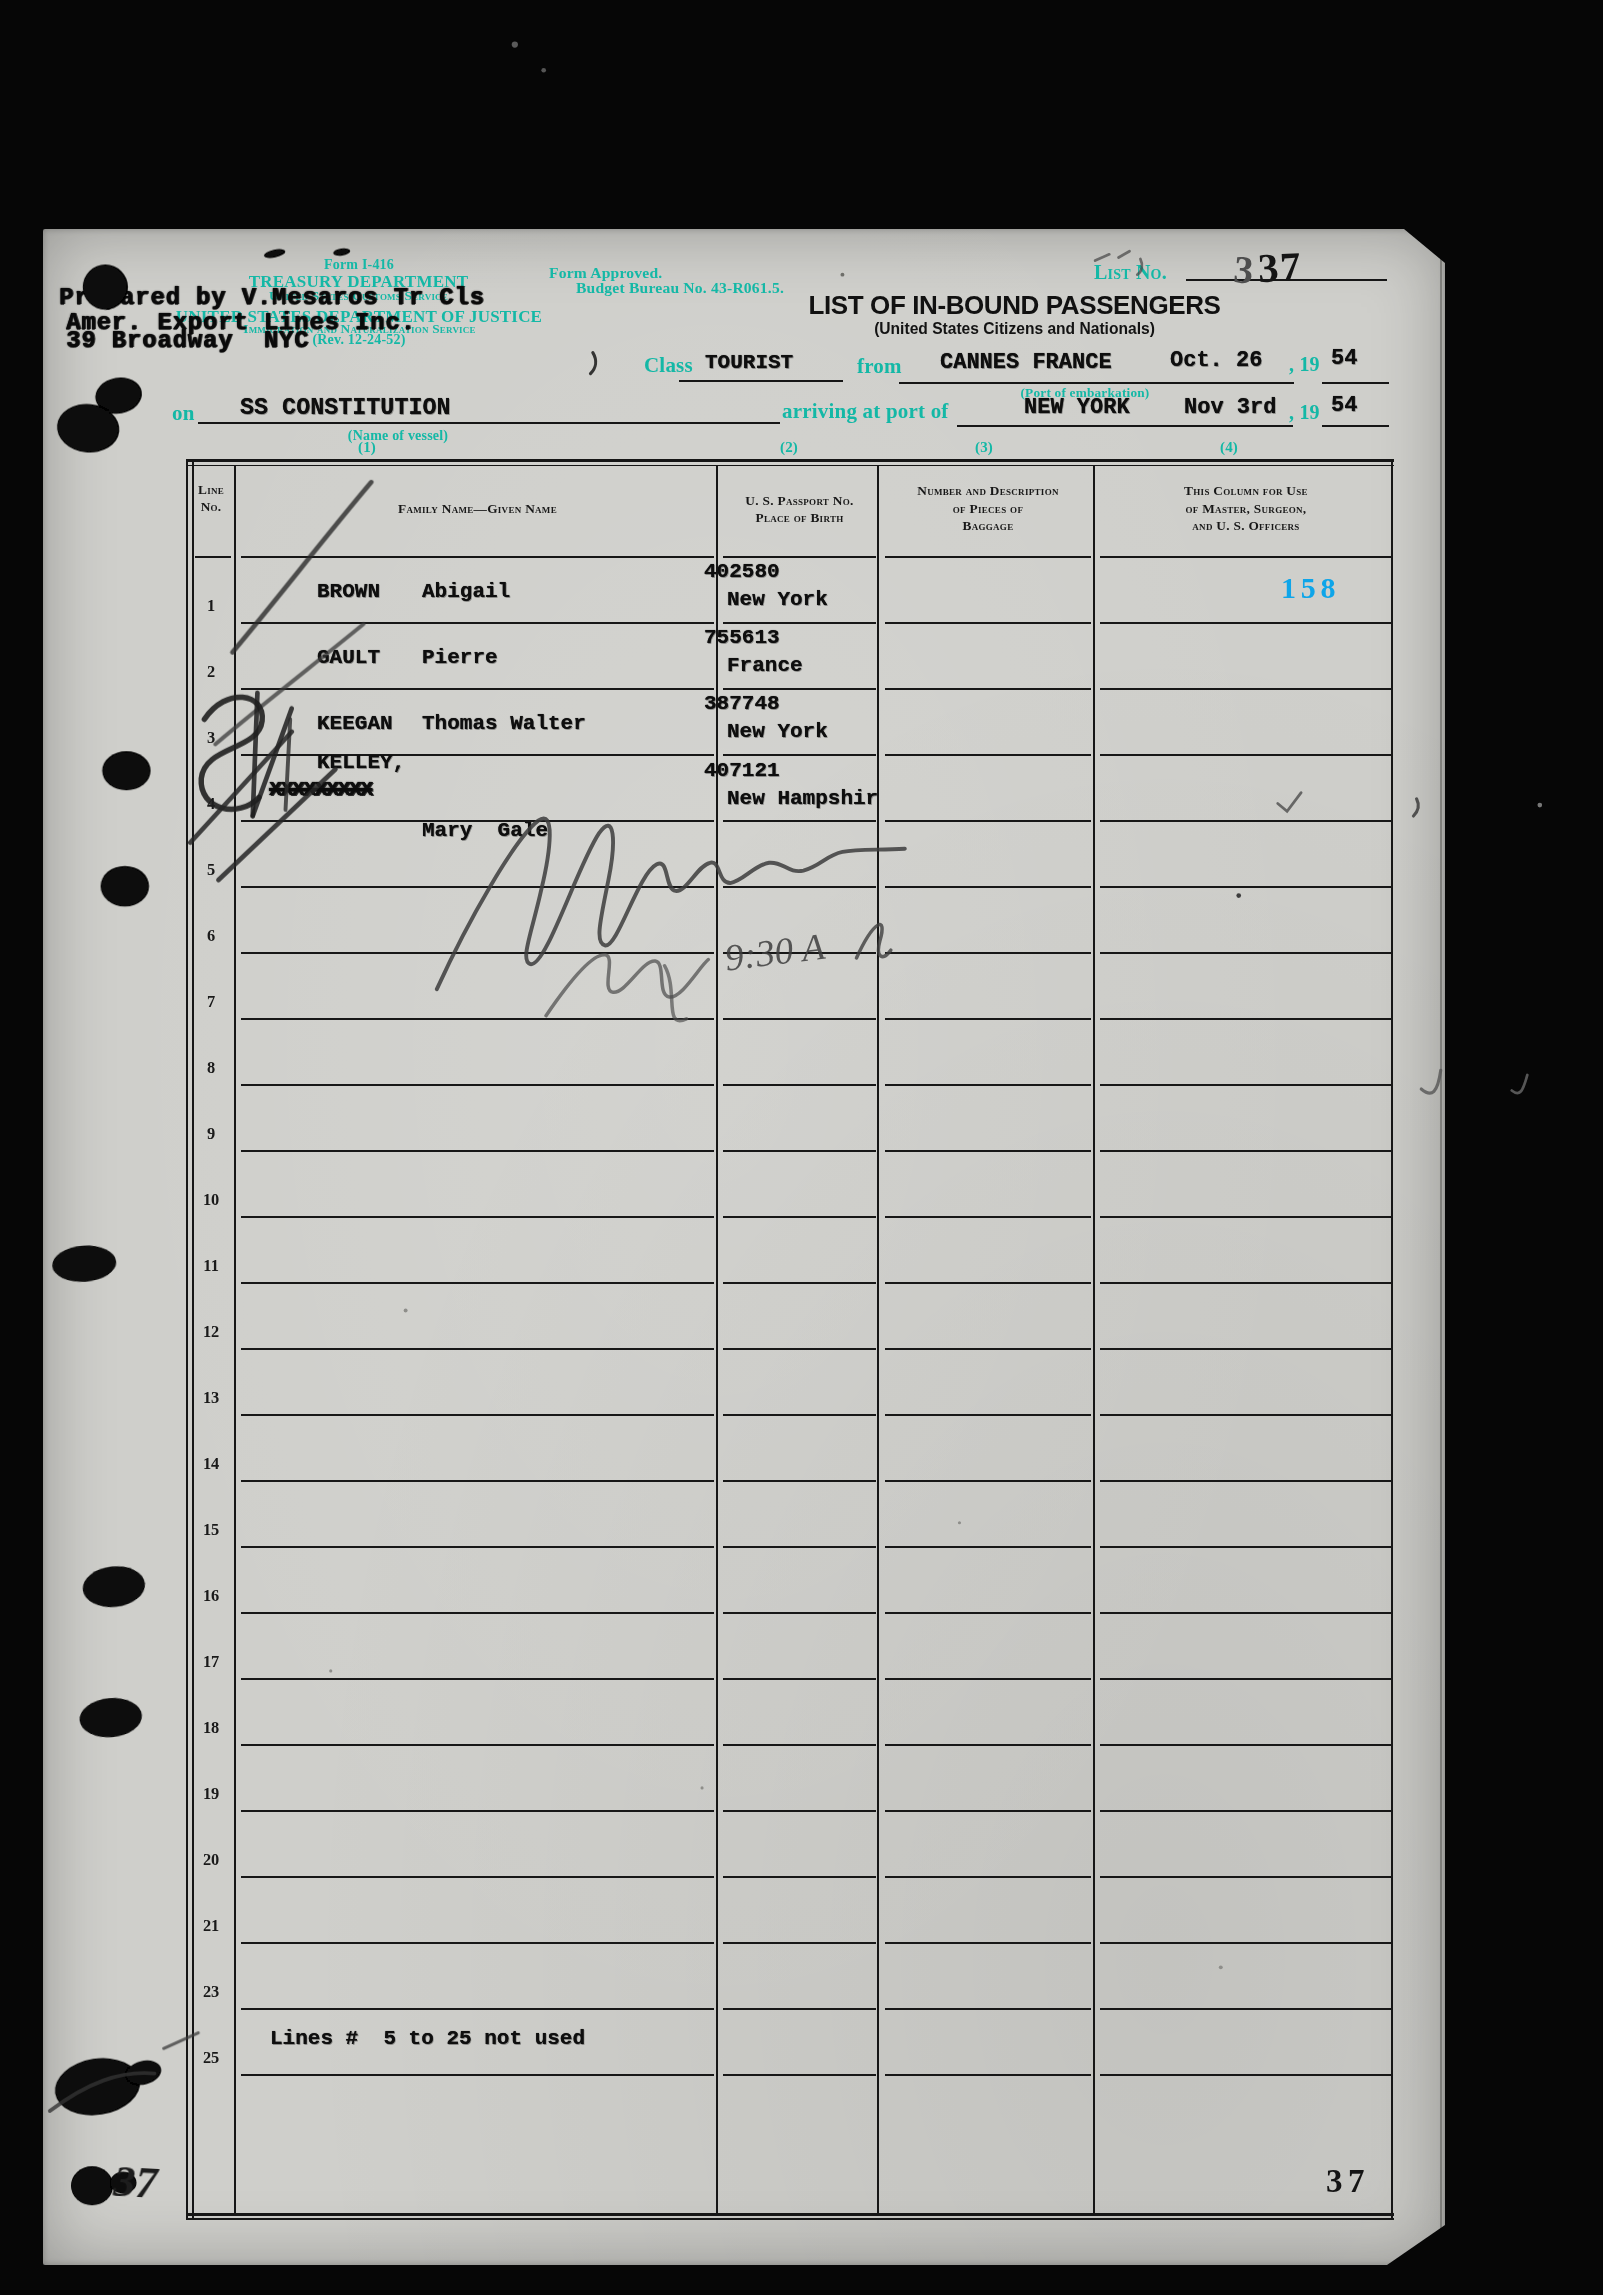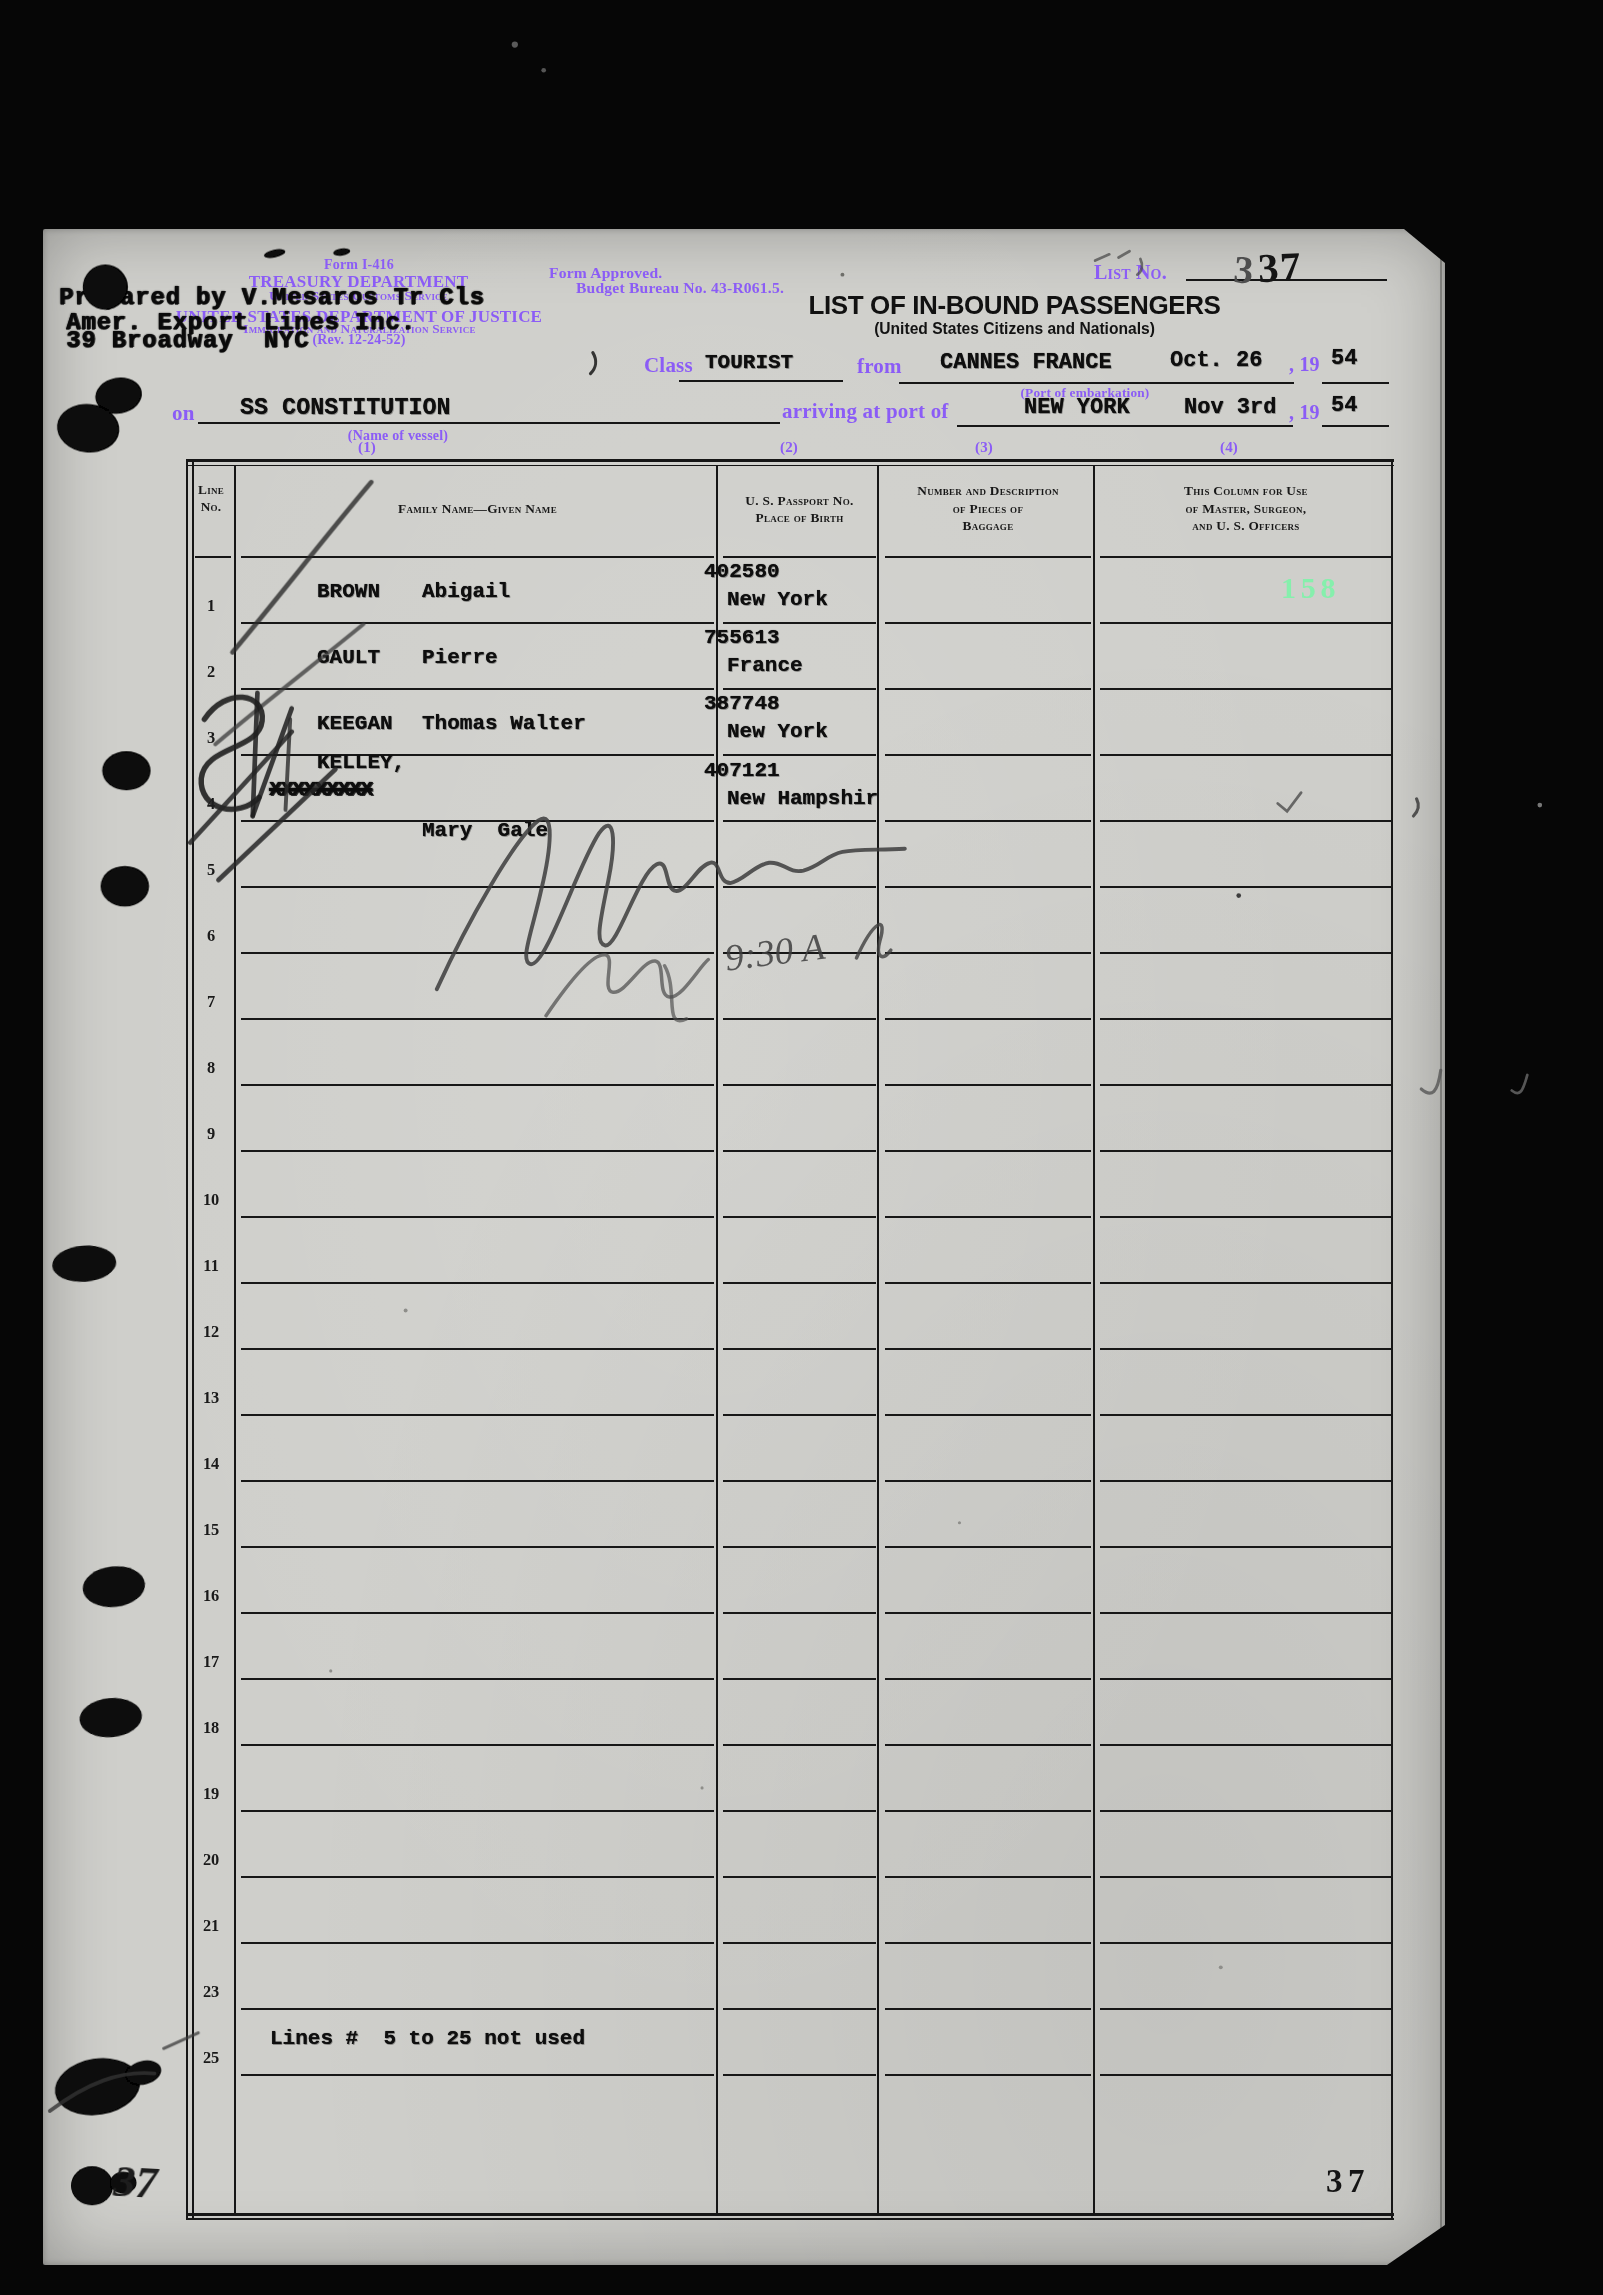--- a/index.html
+++ b/index.html
@@ -10,21 +10,21 @@
   .page{position:absolute;left:43px;top:229px;width:1402px;height:2036px;
         background:
           radial-gradient(ellipse at 48% 40%, rgba(255,255,255,.10), rgba(0,0,0,0) 60%),
           radial-gradient(ellipse at 80% 85%, rgba(0,0,0,.06), rgba(0,0,0,0) 55%),
           #cfcfcb;
         box-shadow: inset 0 0 70px rgba(0,0,0,.28), inset 0 0 6.2px rgba(0,0,0,.25);
         border-radius:2.3px;}
   .edgeline{position:absolute;left:1440px;top:234px;width:1.6px;height:2021px;background:rgba(80,80,76,.5);}
   .wedge{position:absolute;background:#060606;}
   
-  .print{color:#8b5cf6;font-weight:700;letter-spacing:0.2px;}
+  .print{color:#14b8a6;font-weight:700;letter-spacing:0.2px;}
   .sc{font-variant:small-caps;}
   .ctr{text-align:center;}
   
   .typed{font-family:"Liberation Mono","DejaVu Sans Mono",monospace;font-weight:700;color:#0e0e0e;
          text-shadow:0 0 0.8px rgba(20,20,20,.9), 0.8px 0.8px 0 rgba(30,30,30,.35);white-space:pre;}
   .stamp{font-family:"Liberation Mono","DejaVu Sans Mono",monospace;font-weight:700;color:#0a0a0a;
          font-size:24px;letter-spacing:0.8px;white-space:pre;
          text-shadow:0 0 1.6px rgba(10,10,10,.95), 1.2px 0 0 rgba(10,10,10,.7), 0 1.2px 0 rgba(10,10,10,.6);}
   .rule{position:absolute;background:#161616;}
   .title{font-family:"Liberation Sans","DejaVu Sans",sans-serif;font-weight:700;color:#111;
@@ -41,21 +41,21 @@
   .ln{position:absolute;left:3.1px;bottom:7.8px;width:44px;text-align:center;
       font-size:16.4px;font-weight:700;color:#1a1a1a;}
   .fam,.fam2,.giv,.pas,.bir,.note{position:absolute;font-size:21px;line-height:23.4px;}
   .fam{left:83px;top:22px;margin-left:48px;} .giv{left:236px;top:22px;}
   .pas{left:518px;top:1.6px;} .bir{left:541px;top:30px;}
   .dbl .fam{top:-4.7px;} .dbl .fam2{left:83px;top:22px;} .dbl .giv{top:35px;margin-top:28px;}
   .dbl .pas{top:3.1px;} .dbl .bir{top:31px;}
   .fam2{text-decoration:line-through 3.1px #0b0b0b;letter-spacing:-1.2px;
         text-shadow:0 0 1.6px #111,0.8px 0 0 #111,1.6px 0.8px 0 rgba(10,10,10,.8);}
   .off{position:absolute;left:1095px;top:12.5px;font-size:30px;font-weight:700;
-       letter-spacing:4.7px;color:#86efac;}
+       letter-spacing:4.7px;color:#0ea5e9;}
   .note{left:84px;top:17px;}
   svg text{font-family:"Liberation Serif","DejaVu Serif",serif;}
 </style>
 </head>
 <body>
 
 <div class="stage">
 
   <div class="page"></div>
   <div class="edgeline"></div>

